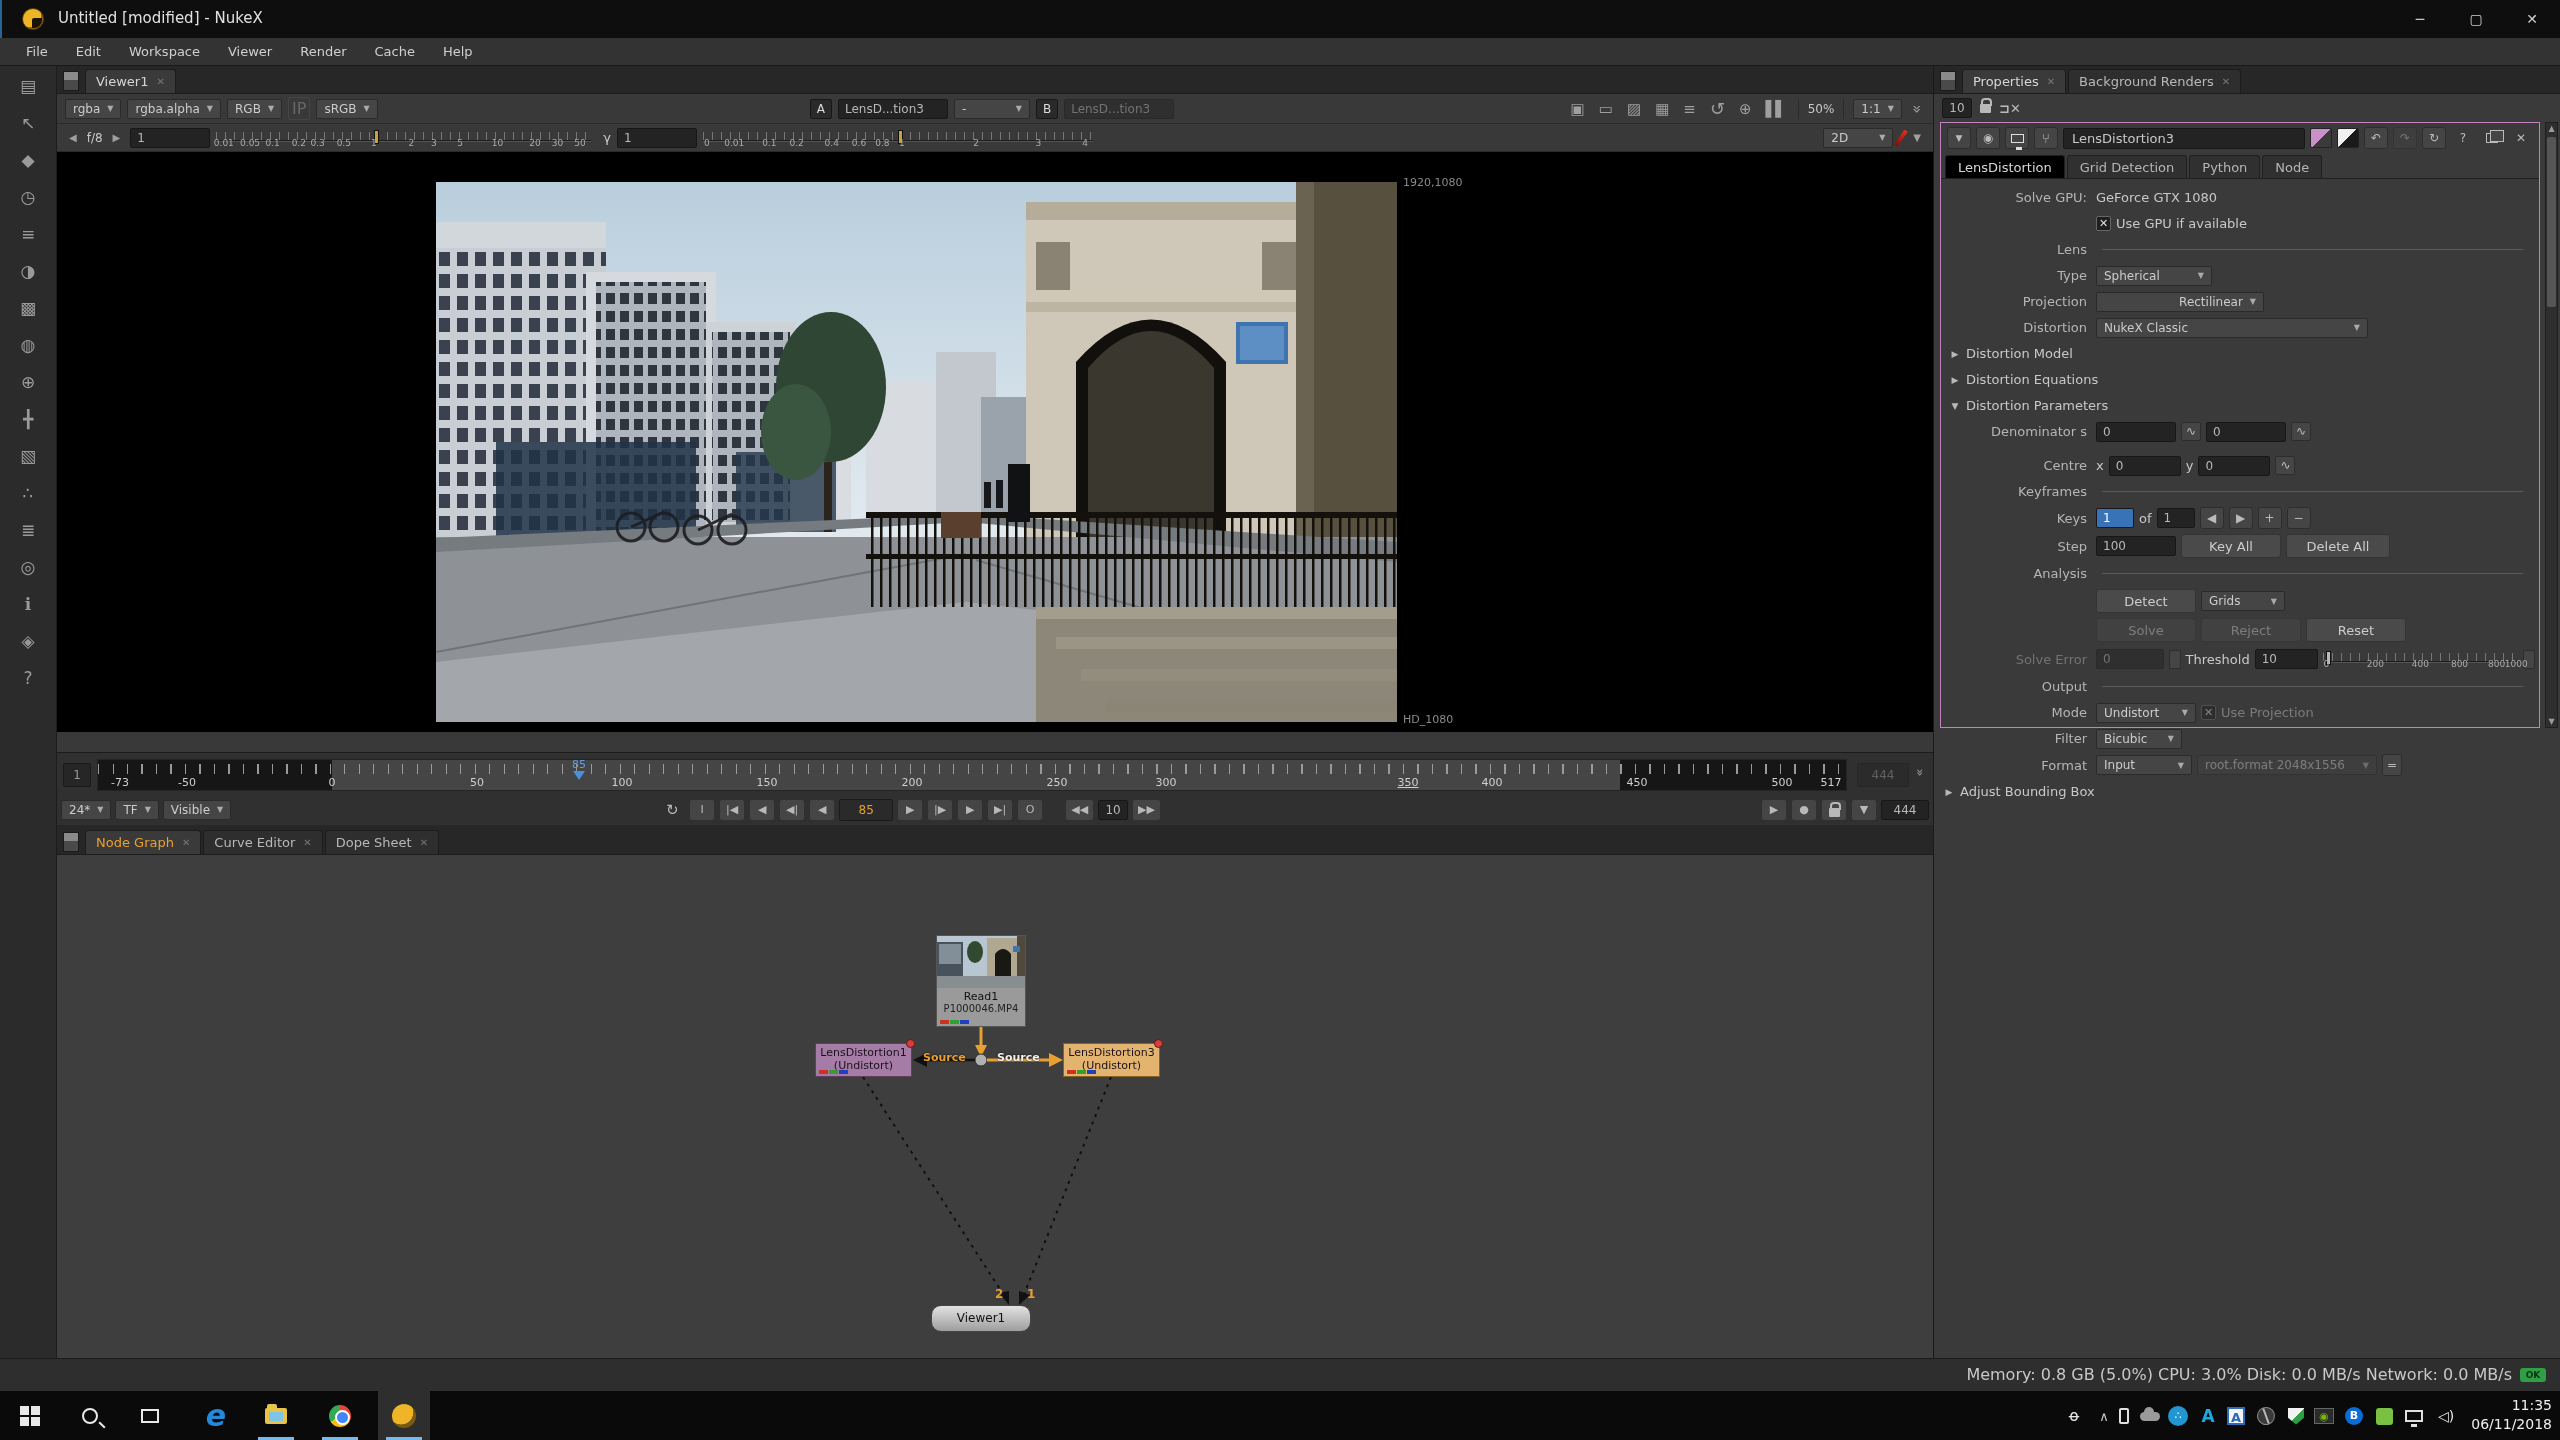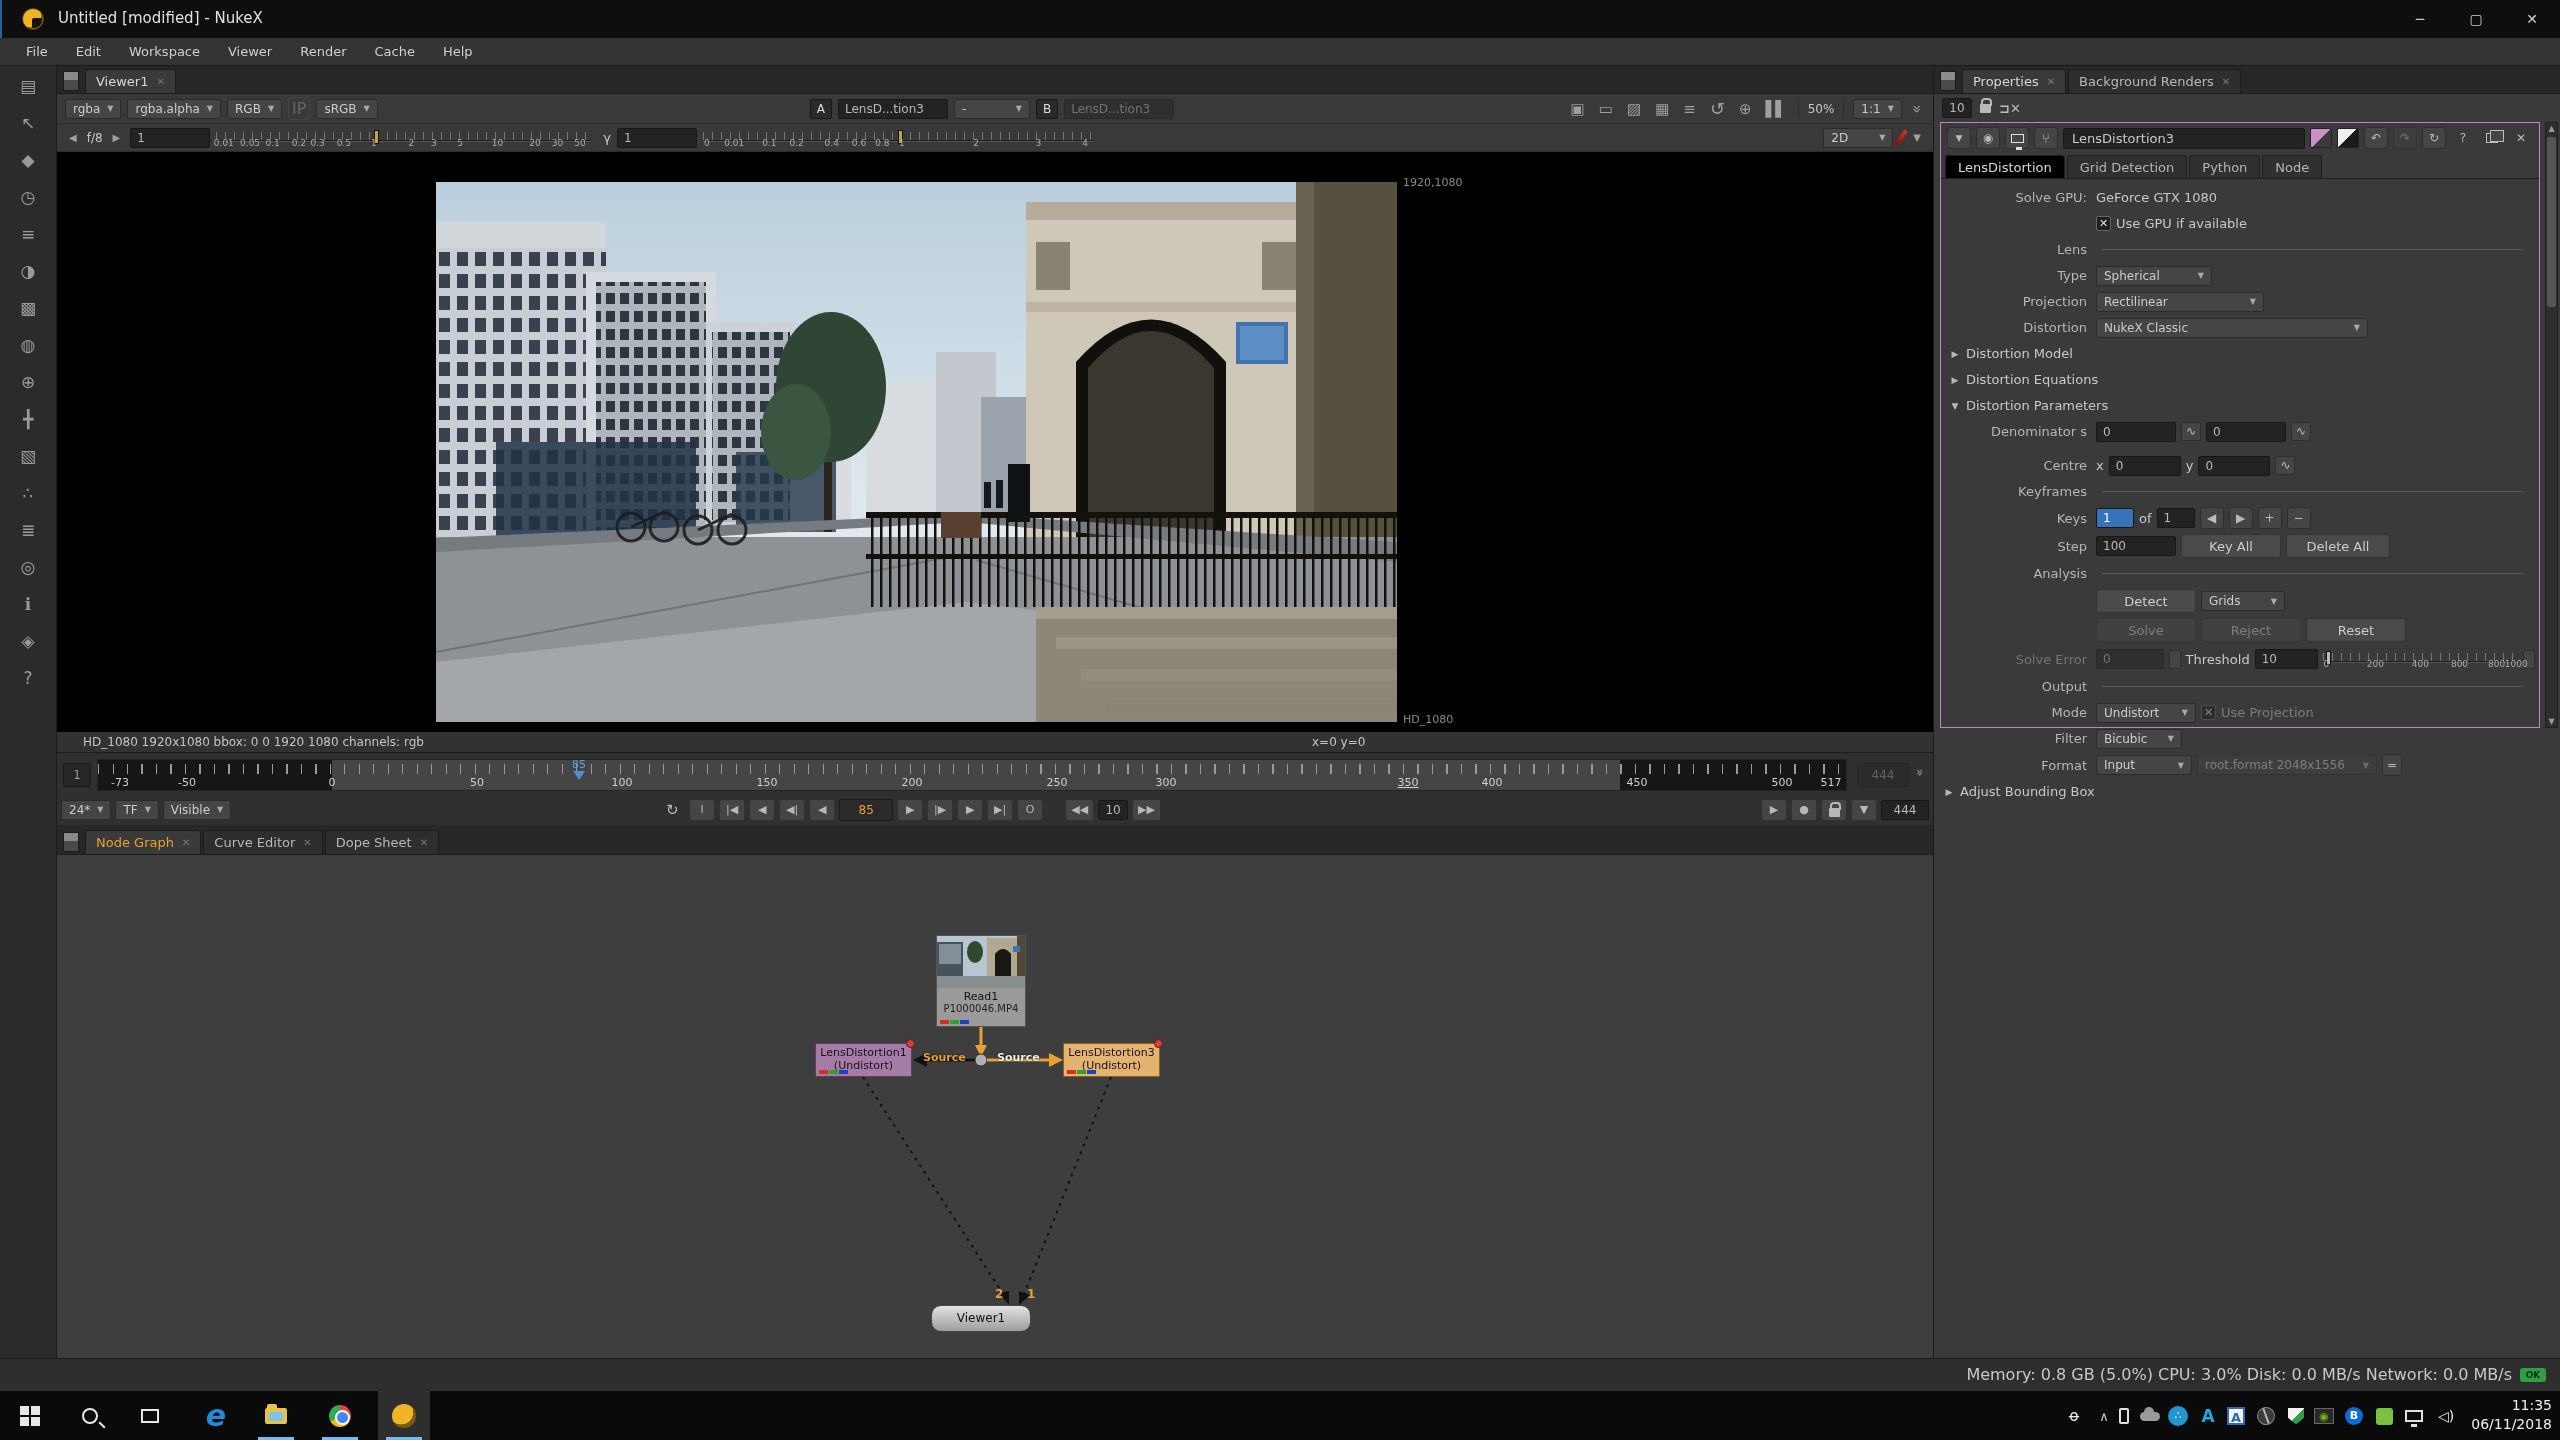--- a/index.html
+++ b/index.html
@@ -364,24 +364,20 @@
         <rect x="548" y="300" width="7" height="26" fill="#16181c"></rect>
         <rect x="560" y="298" width="7" height="28" fill="#16181c"></rect>
         <rect x="572" y="282" width="22" height="58" fill="#101214"></rect>
 
         <rect x="505" y="330" width="40" height="26" fill="#5a3f2e"></rect>
       </svg>
       <span class="fmtlabel" style="left:1346px; top:24px;">1920,1080</span>
       <span class="fmtlabel" style="left:1346px; top:561px;">HD_1080</span>
     </div>
 
-    <div id="vstatus">
-      <span style="position:absolute;left:26px;top:3px;">HD_1080 1920x1080  bbox: 0 0 1920 1080 channels: rgb</span>
-      <span style="position:absolute;left:1255px;top:3px;">x=0 y=0</span>
-    </div>
   </div>
 
   <div id="timeline">
     <span class="tlfld" style="left:6px;top:10px;width:28px;height:24px;line-height:22px;">1</span>
     <div id="ruler">
       <div class="rdark" style="left:0;width:234px;"></div>
       <div class="rdark" style="left:1522px;right:0;"></div>
       <div class="ticks"></div>
       <span class="rlabel" style="left:22px;">-73</span>
       <span class="rlabel" style="left:89px;">-50</span>
@@ -596,21 +592,21 @@
         </div>
         <div class="prow">
           <span class="plabel">Type</span>
           <span class="dd" style="width:116px;justify-content:space-between;">
               <span>Spherical</span>
               <span class="car">▼</span>
             </span>
         </div>
         <div class="prow">
           <span class="plabel">Projection</span>
-          <span class="dd" style="width:168px;justify-content:space-between;">
+          <span class="dd" style="width:168px;justify-content:flex-end;">
               <span>Rectilinear</span>
               <span class="car">▼</span>
             </span>
         </div>
         <div class="prow">
           <span class="plabel">Distortion</span>
           <span class="dd" style="width:272px;justify-content:space-between;">
               <span>NukeX Classic</span>
               <span class="car">▼</span>
             </span>

